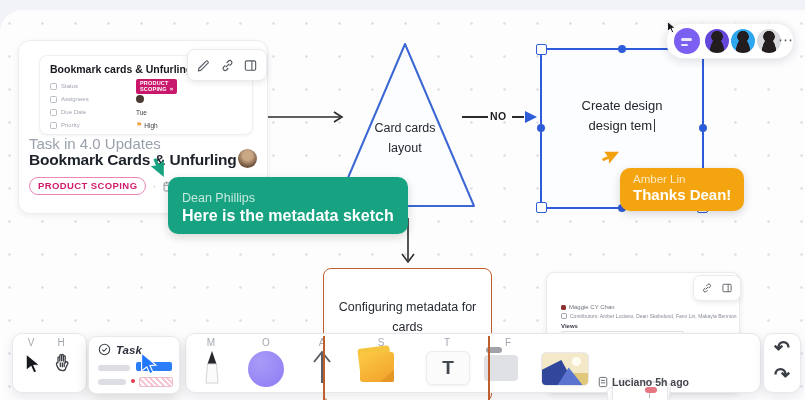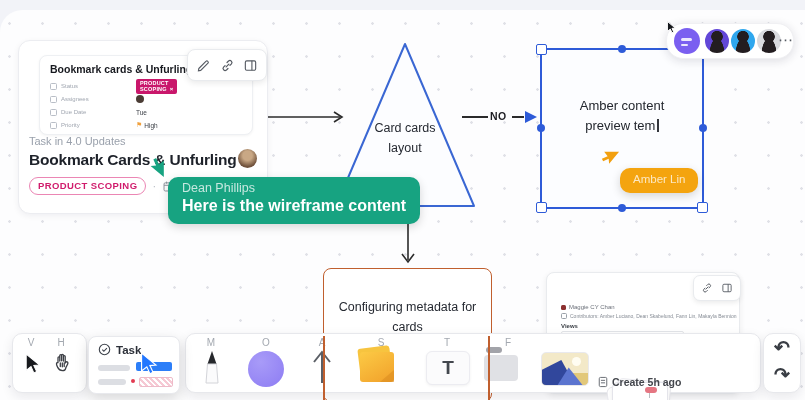--- a/index.html
+++ b/index.html
@@ -22,21 +22,21 @@
   .p-val{position:absolute;left:86px;font-size:6.5px;color:#3d4148;display:flex;align-items:center;}
   .p-tag{background:#c9176b;color:#fff;font-size:5.5px;font-weight:700;padding:1.5px 4px;
     border-radius:2px;letter-spacing:.2px;}
   .p-x{margin-left:3px;font-size:6px;}
   .p-ava{width:8px;height:8px;border-radius:50%;background:#4a3c34;}
   .flag{color:#f0a13e;font-size:7px;margin-right:2px;}
   .minibar{position:absolute;left:168px;top:8px;width:78px;height:30px;background:#fff;
     border:1px solid #e9ebee;border-radius:8px;box-shadow:0 2px 6px rgba(0,0,0,.09);
     display:flex;align-items:center;justify-content:space-evenly;}
   .mi{width:15px;height:15px;}
-  .crumb{position:absolute;left:10px;top:94px;font-size:11px;color:#9aa1ac;}
+  .crumb{position:absolute;left:10px;top:94px;font-size:15px;color:#9aa1ac;}
   .t-title{position:absolute;left:10px;top:110px;font-size:15.5px;font-weight:700;color:#1d2129;letter-spacing:-.2px;}
   .t-ava{position:absolute;right:10px;top:108px;width:19px;height:19px;border-radius:50%;
     background:radial-gradient(circle at 50% 35%,#c9a885 30%,#70523c 70%);}
   .badge-row{position:absolute;left:10px;top:136px;display:flex;align-items:center;gap:6px;}
   .badge{border:1.2px solid #eb86b4;color:#d01b6c;font-size:9.5px;font-weight:700;
     letter-spacing:.4px;padding:2px 8px 3px;border-radius:11px;background:#fff;}
   .sep{color:#b7bcc4;font-size:11px;}
 
   
   .triangle{position:absolute;left:332px;top:40px;z-index:6;}
@@ -82,21 +82,21 @@
   .d-sq{width:4px;height:4px;border:1px solid #9aa0a8;border-radius:1px;}
   .edited{position:absolute;left:598px;top:376px;display:flex;align-items:center;gap:4px;z-index:46;
     font-size:10.5px;font-weight:600;color:#43464c;}
 
   
   .panel{position:absolute;background:#fff;border:1px solid #e7e8ec;border-radius:10px;
     box-shadow:0 4px 12px rgba(20,20,40,.09);z-index:40;}
   .key{position:absolute;top:3px;width:20px;text-align:center;font-size:10px;color:#a3a8b0;}
   .tool{position:absolute;}
   .task-pop{position:absolute;left:88px;top:336px;width:90px;height:56px;background:#fff;
-    border:1px solid #e8e9ed;border-radius:8px;box-shadow:0 5px 14px rgba(0,0,0,.15);z-index:41;}
+    border:1px solid #e8e9ed;border-radius:8px;box-shadow:0 5px 14px rgba(0,0,0,.15);z-index:41;font-style:italic;}
   .tp-head{position:absolute;left:9px;top:6px;display:flex;align-items:center;gap:5px;
     font-size:11.5px;font-weight:600;color:#2c3039;}
   .pill{position:absolute;border-radius:3px;}
   .circleO{width:36px;height:36px;border-radius:50%;
     background:radial-gradient(circle at 35% 30%,#a89bf8,#8d7cf3);}
   .txt-tool{width:42px;height:32px;background:#fbfbfc;border:1px solid #ececf1;border-radius:6px;
     box-shadow:0 1px 3px rgba(0,0,0,.06);display:flex;align-items:center;justify-content:center;
     font-size:19px;font-weight:700;color:#43474e;}
   .frm{width:34px;height:26px;background:#e0e1e5;border-radius:4px;}
   .frm-tab{position:absolute;left:2px;top:-8px;width:16px;height:6px;background:#a2a3a9;border-radius:3px;}
@@ -114,21 +114,21 @@
   .tpl{position:relative;width:64px;height:40px;}
   .tpl-b{position:absolute;background:#fff;border:1px solid #e7e7ec;border-radius:6px;width:52px;height:34px;}
   .tpl-f{position:absolute;left:6px;top:4px;width:54px;height:34px;background:#fff;border:1px solid #e4e4ea;
     border-radius:6px;box-shadow:0 2px 5px rgba(0,0,0,.08);}
   .mini{position:absolute;}
   .undo-glyph{position:absolute;left:0;width:36px;text-align:center;font-size:19px;font-weight:700;color:#393d44;}
 
   
   .bubble{position:absolute;border-radius:10px;color:#fff;box-shadow:0 3px 10px rgba(0,0,0,.16);z-index:55;}
   .b-name{opacity:.75;}
-  .green-bubble{left:168px;top:177px;background:#17a381;padding:4px 14px 9px;}
+  .green-bubble{left:168px;top:177px;background:#17a381;padding:14px 14px 9px;}
   .green-bubble .b-name{font-size:12.5px;}
   .green-bubble .b-msg{font-size:16px;font-weight:700;white-space:nowrap;margin-top:2px;}
   .yellow-bubble{left:620px;top:168px;background:#f4a40f;padding:5px 13px 8px;}
   .yellow-bubble .b-name{font-size:11.5px;}
   .yellow-bubble .b-msg{font-size:15px;font-weight:700;white-space:nowrap;margin-top:1px;}
   .cursor{position:absolute;z-index:56;}
   .isa-label{position:absolute;left:155px;top:374px;background:#2176ff;color:#fff;font-size:13.5px;
     font-weight:700;padding:3px 10px 5px;border-radius:7px;z-index:58;box-shadow:0 2px 6px rgba(0,0,0,.2);}
 
   
@@ -199,22 +199,22 @@
 
   <div class="no-line1"></div>
   <div class="no-label">NO</div>
   <div class="no-line2"></div>
   <svg class="no-head" width="14" height="12">
     <polygon points="1,0 13,6 1,12" fill="#2e5bd8"></polygon>
   </svg>
 
   <div class="sel-rect">
     <div class="sel-text">
-      <div>Amber content</div>
-      <div><span>preview tem</span><span class="caret"></span></div>
+      <div>Create design</div>
+      <div><span>design tem</span><span class="caret"></span></div>
     </div>
     <div class="hc" style="left:-6px;top:-6px"></div>
     <div class="hc" style="right:-6px;top:-6px"></div>
     <div class="hc" style="left:-6px;bottom:-6px"></div>
     <div class="hc" style="right:-6px;bottom:-6px"></div>
     <div class="hm" style="left:76px;top:-5px"></div>
     <div class="hm" style="left:76px;bottom:-5px"></div>
     <div class="hm" style="left:-5px;top:74px"></div>
     <div class="hm" style="right:-5px;top:74px"></div>
   </div>
@@ -363,36 +363,37 @@
 
   <div class="orange-line" style="left:323px"></div>
   <div class="orange-line" style="left:488px"></div>
 
   <div class="edited">
     <svg width="10" height="12" viewBox="0 0 12 14" fill="none" stroke="#6b6f76" stroke-width="1.2">
       <rect x="1.5" y="1.5" width="9" height="11" rx="1.5"></rect>
         <line x1="3.5" y1="5" x2="8.5" y2="5"></line>
         <line x1="3.5" y1="8" x2="8.5" y2="8"></line>
     </svg>
-    <span>Create 5h ago</span>
+    <span>Luciano 5h ago</span>
   </div>
 
   <svg class="cursor" style="left:146px;top:156px" width="22" height="22" viewBox="0 0 15 21">
     <path d="M1 1 L1 16.6 L5.6 13 L8.3 19 L11 17.7 L8.3 11.9 L13.6 11.4 Z" fill="#17a381" transform="rotate(180 7.5 10.5)"></path>
   </svg>
   <div class="bubble green-bubble">
     <div class="b-name">Dean Phillips</div>
-    <div class="b-msg">Here is the wireframe content</div>
+    <div class="b-msg">Here is the metadata sketch</div>
   </div>
 
   <svg class="cursor" style="left:600px;top:148px" width="20" height="20" viewBox="0 0 15 21">
     <path d="M1 1 L1 16.6 L5.6 13 L8.3 19 L11 17.7 L8.3 11.9 L13.6 11.4 Z" fill="#f2a010" transform="rotate(90 7.5 10.5)"></path>
   </svg>
   <div class="bubble yellow-bubble">
     <div class="b-name">Amber Lin</div>
+    <div class="b-msg">Thanks Dean!</div>
   </div>
 
   <svg class="cursor" style="left:137px;top:352px;z-index:58" width="24" height="24" viewBox="0 0 15 21">
     <path d="M1 1 L1 16.6 L5.6 13 L8.3 19 L11 17.7 L8.3 11.9 L13.6 11.4 Z" fill="#2176ff" stroke="#fff" stroke-width="1"></path>
   </svg>
 
   <div class="presence">
     <div class="pr-follow">
       <div class="pr-dash" style="left:7px;top:10px;width:11px"></div>
       <div class="pr-dash" style="left:7px;top:15.5px;width:7px"></div>

